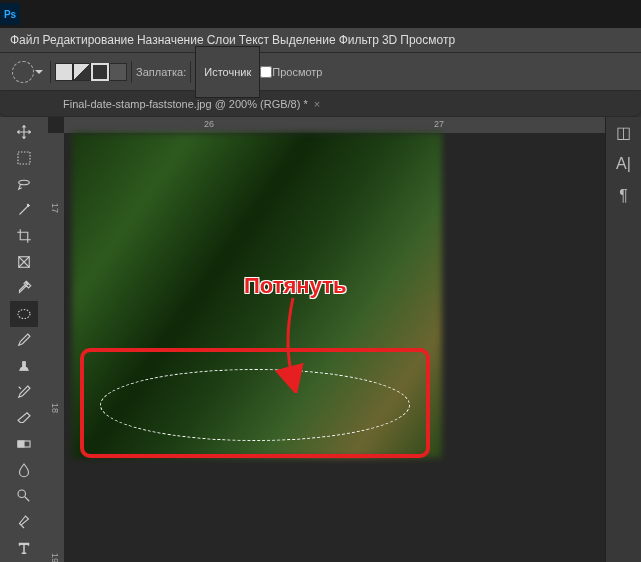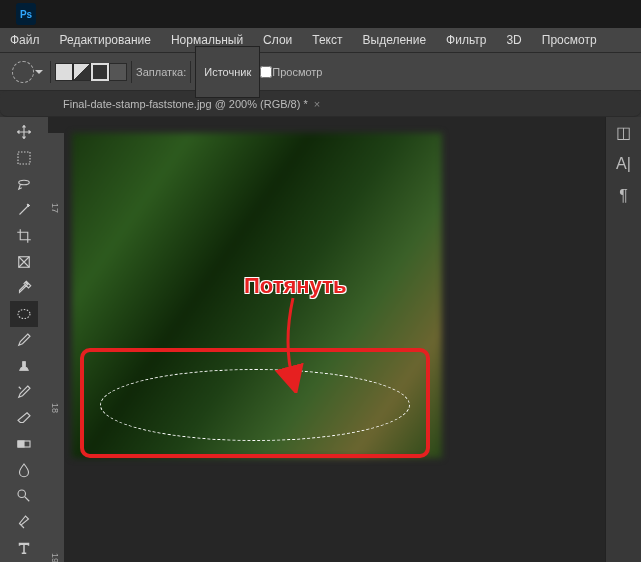--- a/index.html
+++ b/index.html
@@ -1,19 +1,19 @@
 <!DOCTYPE html>
 <html><head>
 <meta charset="utf-8">
 <style>
 * { margin: 0; padding: 0; box-sizing: border-box; font-family: Arial, sans-serif; }
 body { width: 641px; height: 562px; background: #323232; overflow: hidden; position: relative; }
 .titlebar { height: 28px; background: #1a1a1a; display: flex; align-items: center; }
-.ps-logo { width: 20px; height: 22px; margin: 0 16px; background: #001e36; border-radius: 3px; display: flex; align-items: center; justify-content: center; color: #31a8ff; font-size: 10px; font-weight: bold; }
-.menubar { height: 25px; background: #454545; display: flex; align-items: center; padding: 0 10px; gap: 20px; font-size: 12px; color: #ddd; border-bottom: 1px solid #2a2a2a; }
+.ps-logo { width: 20px; height: 22px; margin: 0 0; background: #001e36; border-radius: 3px; display: flex; align-items: center; justify-content: center; color: #31a8ff; font-size: 10px; font-weight: bold; }
+.menubar { height: 25px; background: #454545; display: flex; align-items: center; padding: 0 10px; gap: 3px; font-size: 12px; color: #ddd; border-bottom: 1px solid #2a2a2a; }
 .menu-item { cursor: pointer; }
 .optionsbar { height: 38px; background: #454545; display: flex; align-items: center; padding: 0 12px; gap: 0; font-size: 11px; color: #ccc; border-bottom: 1px solid #2a2a2a; }
 .tool-preset { width: 22px; height: 22px; border: 1px dashed #aaa; border-radius: 50%; display: inline-block; position: relative; }
 .tool-preset::after { content: ''; position: absolute; right: -10px; top: 8px; border-left: 4px solid transparent; border-right: 4px solid transparent; border-top: 4px solid #ccc; }
 .divider { width: 1px; height: 22px; background: #2a2a2a; margin: 0 4px; }
 .opt-icon { width: 18px; height: 18px; background: #666; border: 1px solid #2a2a2a; }
 .opt-icon.sq1 { background: #ddd; }
 .opt-icon.sq2 { background: linear-gradient(135deg, #ddd 50%, #333 50%); }
 .opt-icon.sq3 { background: #333; border: 2px solid #ddd; }
 .opt-icon.sq4 { background: #555; }
@@ -46,21 +46,21 @@
 </head>
 <body>
 
 <div class="titlebar">
   <div class="ps-logo">Ps</div>
 </div>
 
 <div class="menubar">
   <span class="menu-item">Файл</span>
   <span class="menu-item">Редактирование</span>
-  <span class="menu-item">Нормальный</span>
+  <span class="menu-item">Назначение</span>
   <span class="menu-item">Слои</span>
   <span class="menu-item">Текст</span>
   <span class="menu-item">Выделение</span>
   <span class="menu-item">Фильтр</span>
   <span class="menu-item">3D</span>
   <span class="menu-item">Просмотр</span>
 </div>
 
 <div class="optionsbar">
   <span class="tool-preset"></span>
@@ -172,20 +172,24 @@
         </svg>
       </div>
     <div class="tool">
         <svg viewBox="0 0 24 24" fill="#ccc">
           <path d="M5 5h14v4h-2V8h-4v10h2v2H9v-2h2V8H7v1H5z"></path>
         </svg>
       </div>
   </div>
 
   <div class="canvas-area">
+    <div class="ruler-h">
+      <span class="ruler-mark" style="left:140px">26</span>
+      <span class="ruler-mark" style="left:370px">27</span>
+    </div>
     <div class="ruler-v">
       <span class="ruler-mark-v" style="top:70px">17</span>
       <span class="ruler-mark-v" style="top:270px">18</span>
       <span class="ruler-mark-v" style="top:420px">19</span>
     </div>
     <div class="image"></div>
     <div class="selection"></div>
     <div class="redbox"></div>
     <svg class="arrow" width="50" height="100">
       <defs>

